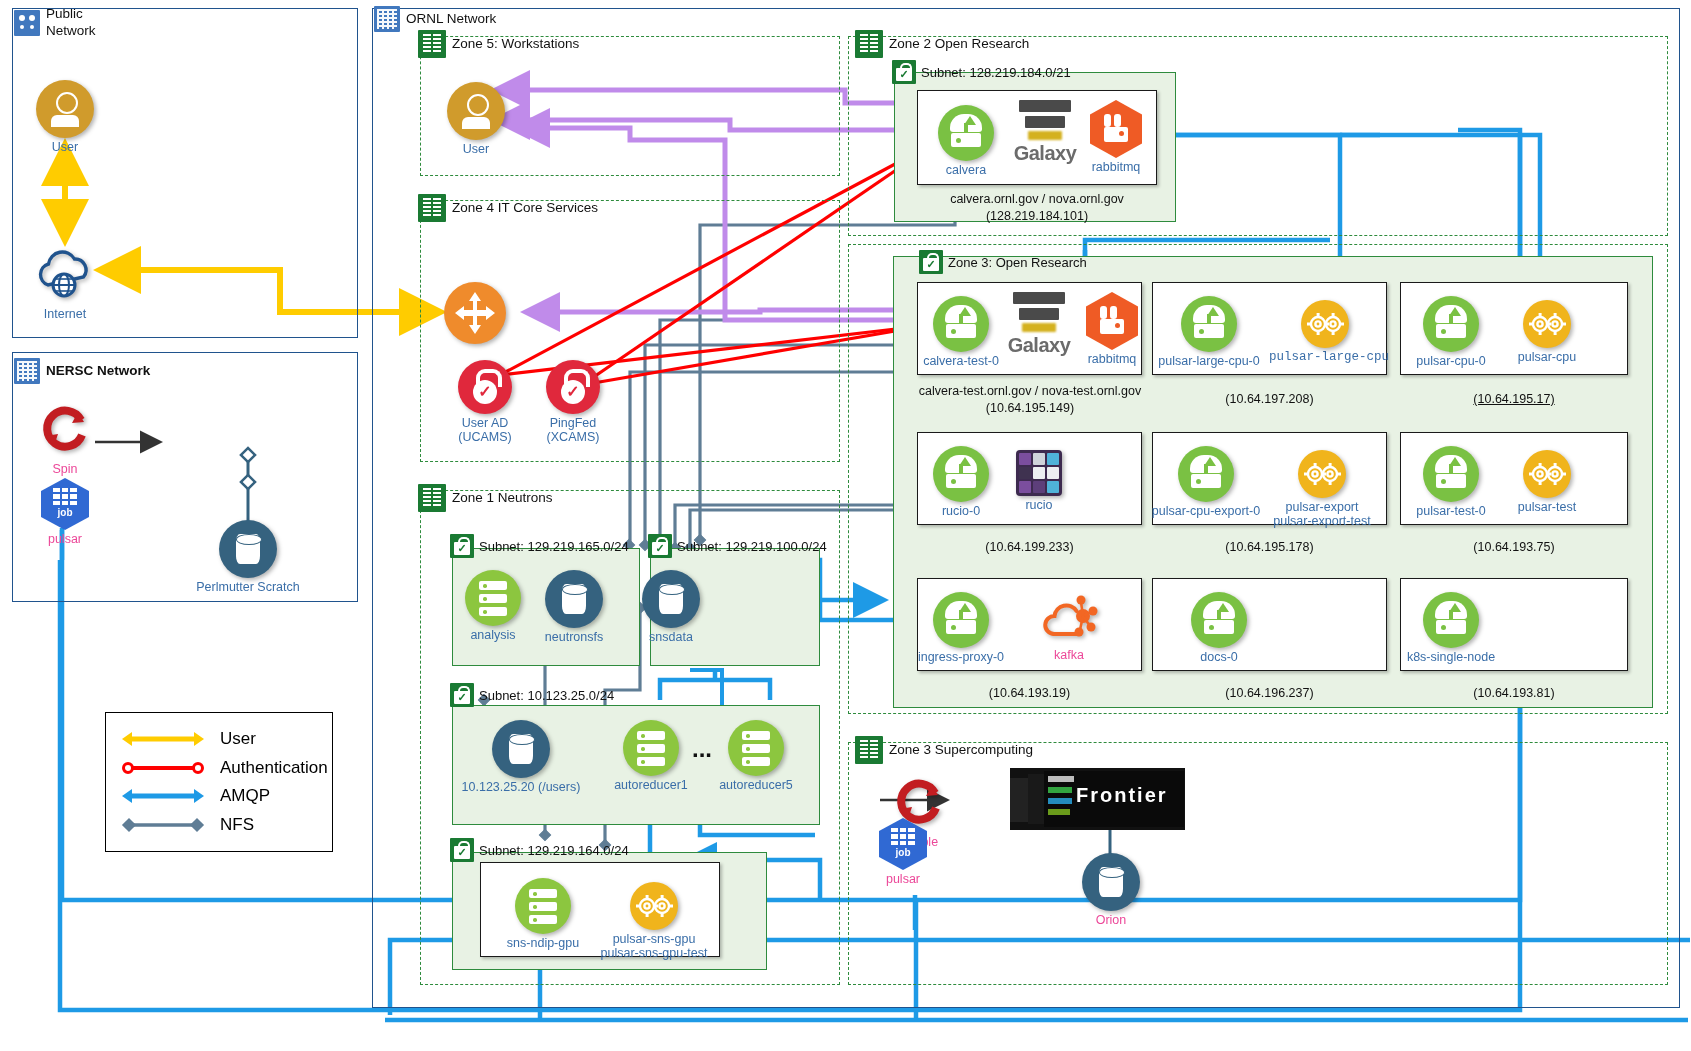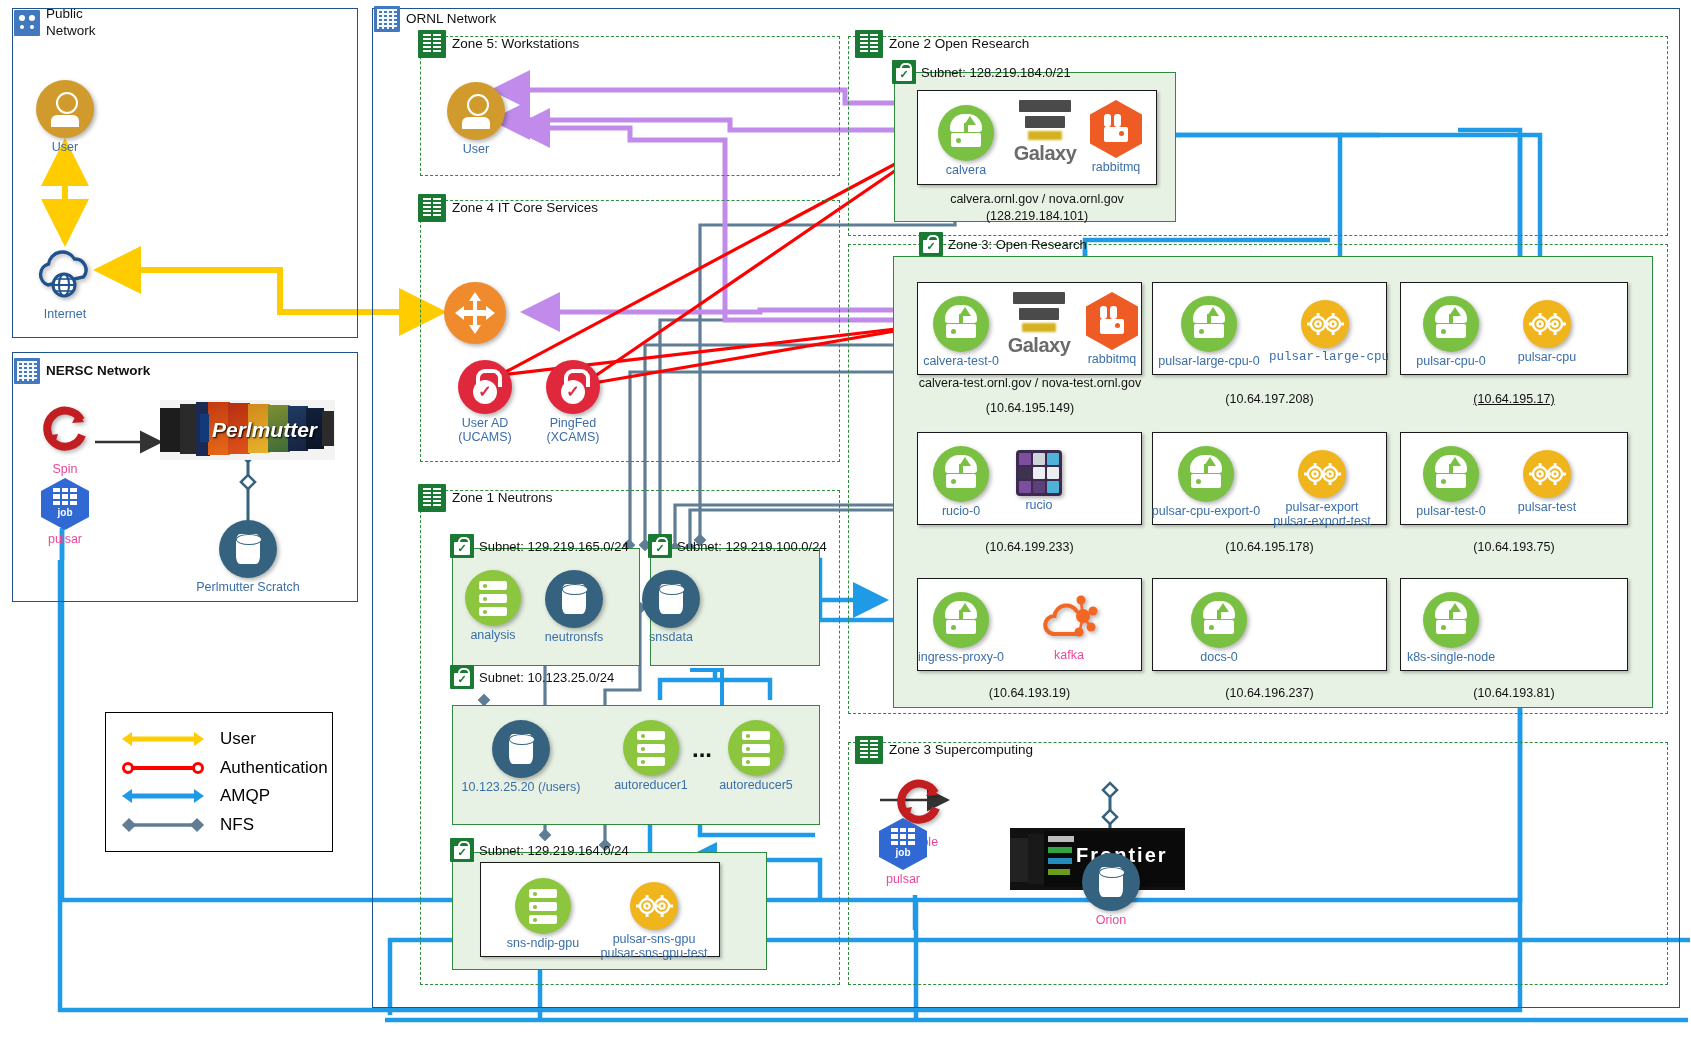--- a/index.html
+++ b/index.html
@@ -511,34 +511,20 @@
 
   <div class="node" style="left:36px; top:400px; width:58px;">
     <svg class="ic ic-spin" viewBox="0 0 56 56">
       <path d="M44,20 a18,18 0 1 0 1,15" fill="none" stroke="#c21d21" stroke-width="8" stroke-linecap="butt"></path>
       <path d="M41,12 L47,22 L35,23 z" fill="#c21d21"></path>
       <path d="M17,46 L9,36 L21,34 z" fill="#c21d21"></path>
     </svg>
     <div class="cap dark">Spin</div>
   </div>
 
-  <div class="abs hpc" style="left:160px; top:400px; width:175px; height:60px; background:#f3f3f3;">
-    <div class="abs" style="left:0;top:8px;width:22px;height:44px;background:#1d1d1d;"></div>
-    <div class="abs" style="left:20px;top:4px;width:18px;height:50px;background:#2a2a2a;"></div>
-    <div class="abs" style="left:36px;top:2px;width:14px;height:54px;background:#1b2a52;"></div>
-    <div class="abs" style="left:48px;top:2px;width:22px;height:53px;background:linear-gradient(160deg,#c23a12,#e66b18);"></div>
-    <div class="abs" style="left:68px;top:3px;width:22px;height:51px;background:linear-gradient(160deg,#b52f12,#e0541a);"></div>
-    <div class="abs" style="left:88px;top:4px;width:22px;height:49px;background:linear-gradient(160deg,#d08a1c,#e8b32c);"></div>
-    <div class="abs" style="left:108px;top:5px;width:22px;height:47px;background:linear-gradient(160deg,#7f8f2f,#3d6a3a);"></div>
-    <div class="abs" style="left:128px;top:6px;width:20px;height:45px;background:linear-gradient(160deg,#1f3b63,#16233f);"></div>
-    <div class="abs" style="left:146px;top:8px;width:18px;height:41px;background:linear-gradient(160deg,#11203c,#0b1326);"></div>
-    <div class="abs" style="left:162px;top:11px;width:12px;height:35px;background:#2b2b2b;"></div>
-    <div class="abs" style="left:52px;top:18px;width:110px;color:#fff;font-size:21px;font-weight:bold;font-style:italic;text-shadow:1px 1px 2px #000;">Perlmutter</div>
-    <div class="abs" style="left:40px;top:14px;width:9px;height:28px;background:#123a7a;color:#fff;font-size:6px;"></div>
-  </div>
 
   <div class="node" style="left:38px; top:478px; width:54px;">
     <div class="ic ic-k8s">
       <span class="grid">
           <i></i>
           <i></i>
           <i></i>
           <i></i>
           <i></i>
           <i></i>
@@ -663,21 +649,21 @@
   <div class="abs subnet-hdr" style="left:648px; top:534px;text-align:right;">
     <span class="ico-lock"></span>
     <span class="lbl">Subnet: 129.219.100.0/24</span>
   </div>
   <div class="node" style="left:640px; top:570px; width:62px;">
     <div class="ic ic-db"></div>
     <div class="cap">snsdata</div>
   </div>
 
   <div class="abs subnetbox" style="left:452px; top:705px; width:368px; height:120px;"></div>
-  <div class="abs subnet-hdr" style="left:450px; top:665px;text-align:right;">
+  <div class="abs subnet-hdr" style="left:450px; top:683px;text-align:right;">
     <span class="ico-lock"></span>
     <span class="lbl">Subnet: 10.123.25.0/24</span>
   </div>
   <div class="node" style="left:490px; top:720px; width:62px;">
     <div class="ic ic-db"></div>
     <div class="cap" style="margin-left:-42px;width:146px;">10.123.25.20 (/users)</div>
   </div>
   <div class="node" style="left:620px; top:720px; width:62px;">
     <div class="ic ic-server">
       <span class="r" style="top:11px;"></span>
@@ -766,21 +752,21 @@
         <span class="e2"></span>
         <span class="bd"></span>
     </div>
     <div class="cap" style="margin-left:-18px;width:90px;">rabbitmq</div>
   </div>
   <div class="abs iptext" style="left:917px; top:192px; width:240px;">calvera.ornl.gov / nova.ornl.gov</div>
   <div class="abs iptext" style="left:917px; top:209px; width:240px;">(128.219.184.101)</div>
 
   <div class="abs zonebox" style="left:848px; top:244px; width:820px; height:470px;"></div>
   <div class="abs zone-tint" style="left:893px; top:256px; width:760px; height:452px;"></div>
-  <div class="abs subnet-hdr" style="left:891px; top:232px;padding-left:28px;">
+  <div class="abs subnet-hdr" style="left:891px; top:250px;padding-left:28px;">
     <span class="ico-lock"></span>
     <span class="lbl">Zone 3: Open Research</span>
   </div>
 
   <div class="abs whitecard" style="left:917px; top:282px; width:225px; height:93px;"></div>
   <div class="node" style="left:932px; top:296px; width:58px;">
     <div class="ic ic-podserver">
         <span class="stem"></span>
         <span class="base"></span>
       </div>
@@ -793,21 +779,21 @@
     <div class="txt">Galaxy</div>
   </div>
   <div class="node" style="left:1085px; top:292px; width:54px;">
     <div class="ic ic-rabbit">
         <span class="e1"></span>
         <span class="e2"></span>
         <span class="bd"></span>
       </div>
     <div class="cap" style="margin-left:-18px;width:90px;">rabbitmq</div>
   </div>
-  <div class="abs iptext" style="left:885px; top:376px; width:290px;">calvera-test.ornl.gov / nova-test.ornl.gov</div>
+  <div class="abs iptext" style="left:885px; top:384px; width:290px;">calvera-test.ornl.gov / nova-test.ornl.gov</div>
   <div class="abs iptext" style="left:885px; top:401px; width:290px;">(10.64.195.149)</div>
 
   <div class="abs whitecard" style="left:1152px; top:282px; width:235px; height:93px;"></div>
   <div class="node" style="left:1180px; top:296px; width:58px;">
     <div class="ic ic-podserver">
         <span class="stem"></span>
         <span class="base"></span>
       </div>
     <div class="cap" style="margin-left:-30px;width:118px;">pulsar-large-cpu-0</div>
   </div>

